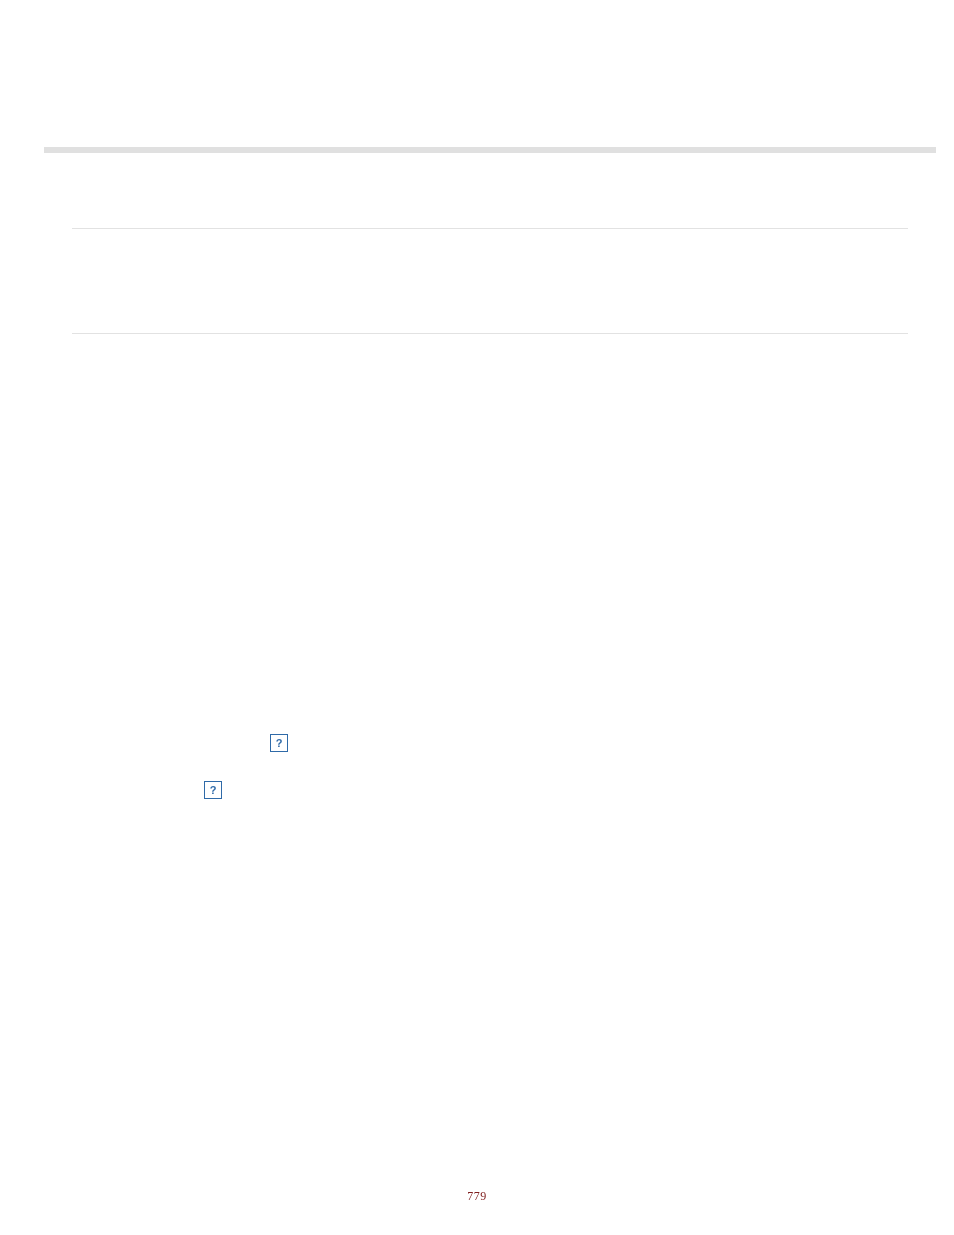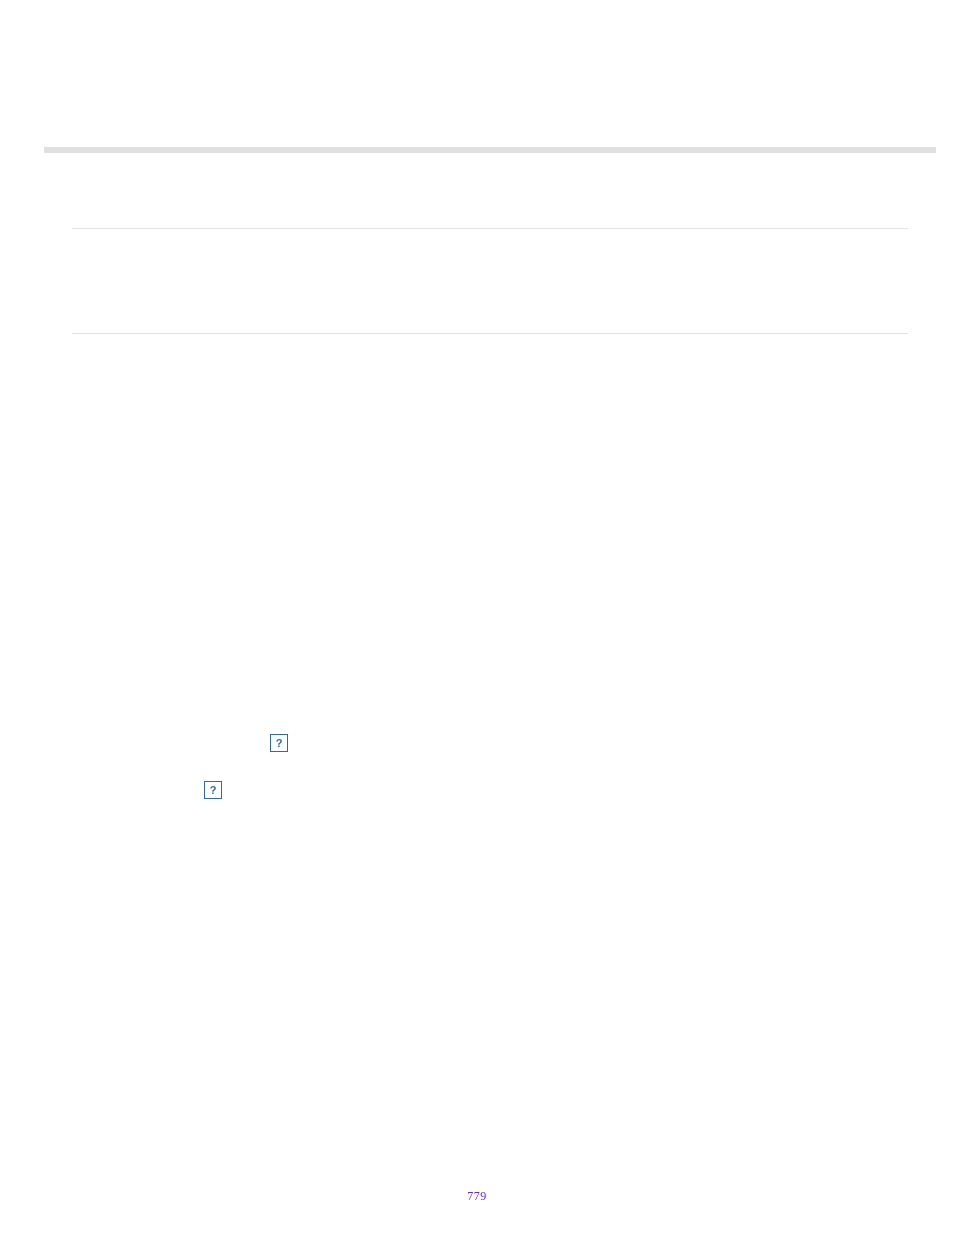--- a/index.html
+++ b/index.html
@@ -55,21 +55,21 @@
     font-size: 11px;
     color: #2f6aa8;
   }
   .pageno {
     position: absolute;
     left: 0;
     width: 954px;
     top: 1189px;
     text-align: center;
     font-size: 12px;
-    color: #6d28d9;
+    color: #7f1d1d;
     letter-spacing: 0.5px;
   }
   
   .line-with-icon {
     margin-top: 400px;
     position: relative;
     height: 60px;
   }
   .icon1 {
     position: absolute;

